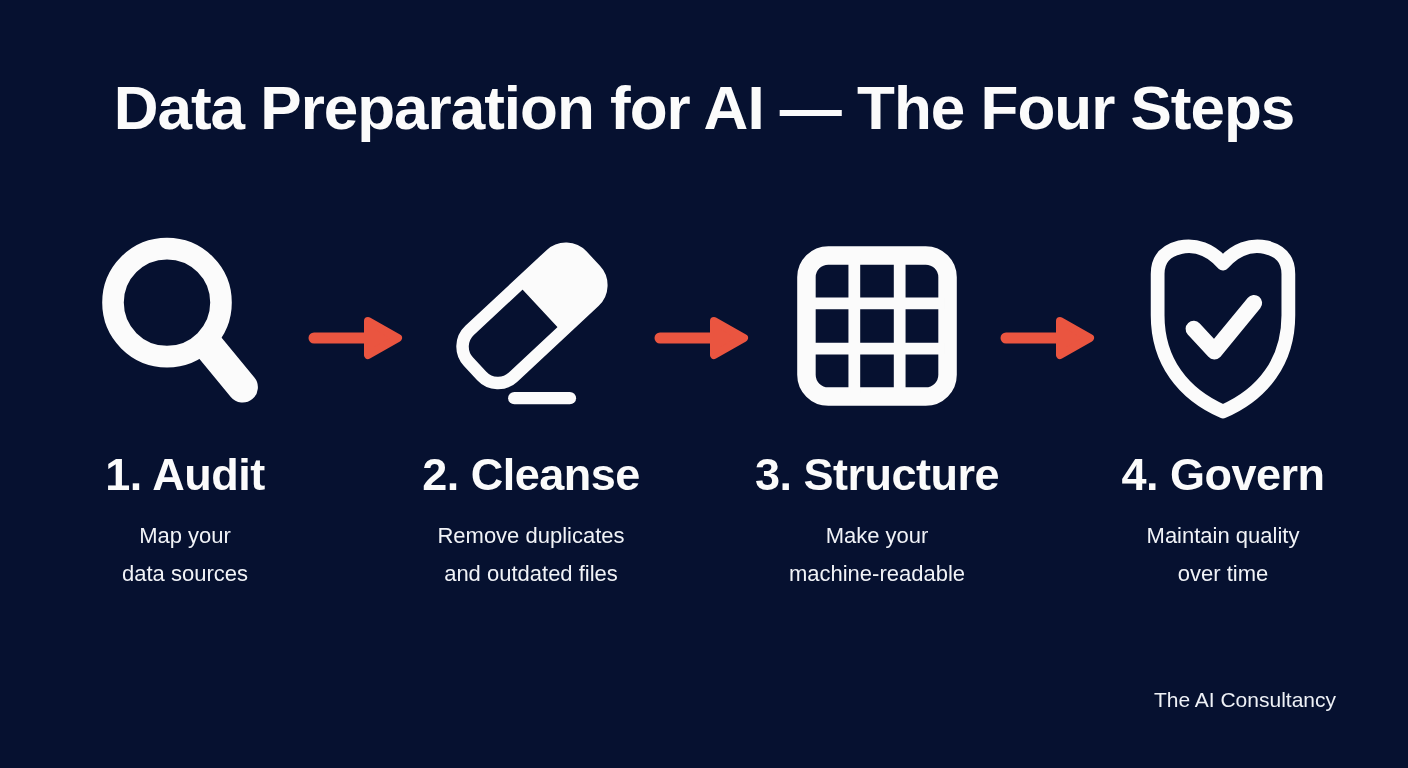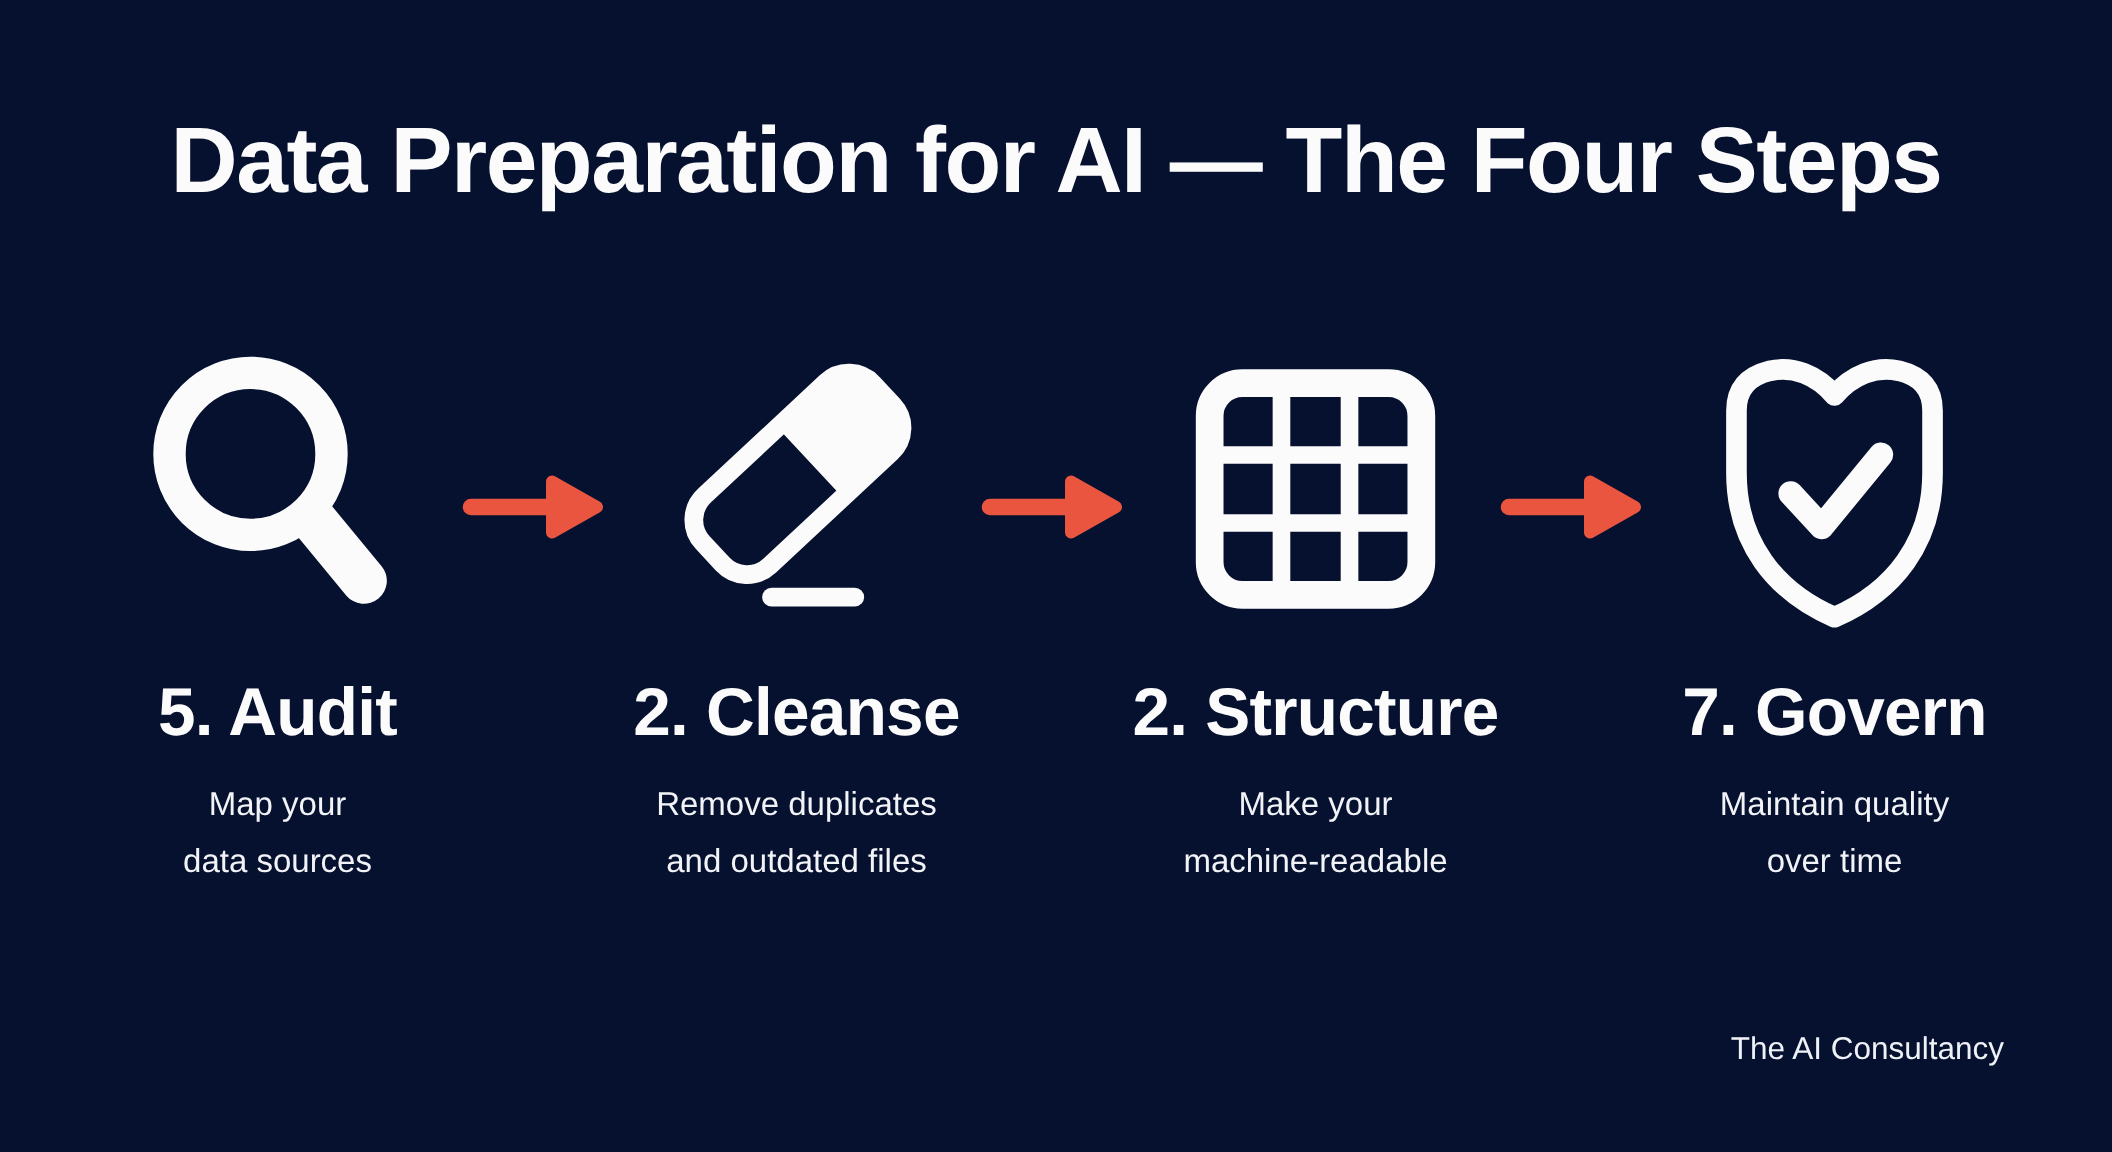--- a/index.html
+++ b/index.html
@@ -91,21 +91,21 @@
 
   <div class="steps-row">
 
     <div class="step">
       <div class="icon-box">
         <svg width="180" height="180" viewBox="0 0 100 100">
           <circle class="stroke" cx="40" cy="37" r="30" stroke-width="12"></circle>
           <line class="stroke" x1="63" y1="61" x2="82" y2="84" stroke-width="17" stroke-linecap="round"></line>
         </svg>
       </div>
-      <div class="step-label">5. Audit</div>
+      <div class="step-label">1. Audit</div>
       <div class="step-desc">Map your
 data sources</div>
     </div>
 
     <div class="arrow-slot">
       <svg width="100" height="56" viewBox="0 0 100 56">
         <line class="arrow-stroke" x1="6" y1="28" x2="62" y2="28" stroke-width="11" stroke-linecap="round"></line>
         <path class="arrow-fill" d="M60 11 L90 28 L60 45 Z" stroke-width="8" stroke-linejoin="round"></path>
       </svg>
     </div>
@@ -135,40 +135,40 @@
     <div class="step">
       <div class="icon-box">
         <svg width="168" height="168" viewBox="0 0 100 100">
           <rect class="stroke" x="8" y="8" width="84" height="84" rx="13" stroke-width="11"></rect>
           <line class="stroke" x1="36.5" y1="10" x2="36.5" y2="90" stroke-width="7"></line>
           <line class="stroke" x1="63.5" y1="10" x2="63.5" y2="90" stroke-width="7"></line>
           <line class="stroke" x1="10" y1="36.5" x2="90" y2="36.5" stroke-width="7"></line>
           <line class="stroke" x1="10" y1="63.5" x2="90" y2="63.5" stroke-width="7"></line>
         </svg>
       </div>
-      <div class="step-label">2. Structure</div>
+      <div class="step-label">3. Structure</div>
       <div class="step-desc">Make your
 machine-readable</div>
     </div>
 
     <div class="arrow-slot">
       <svg width="100" height="56" viewBox="0 0 100 56">
         <line class="arrow-stroke" x1="6" y1="28" x2="62" y2="28" stroke-width="11" stroke-linecap="round"></line>
         <path class="arrow-fill" d="M60 11 L90 28 L60 45 Z" stroke-width="8" stroke-linejoin="round"></path>
       </svg>
     </div>
 
     <div class="step">
       <div class="icon-box">
         <svg width="172" height="193" viewBox="0 0 100 112">
           <path class="stroke" stroke-width="8" stroke-linejoin="round" d="M50 20 C 43 12, 34 8.5, 25 10.5 C 17 12.5, 12 17, 12 26 L 12 50 C 12 77, 27 96, 50 106 C 73 96, 88 77, 88 50 L 88 26 C 88 17, 83 12.5, 75 10.5 C 66 8.5, 57 12, 50 20 Z"></path>
           <polyline class="stroke" points="33,58 45,71 68,43" stroke-width="9.5" stroke-linecap="round" stroke-linejoin="round"></polyline>
         </svg>
       </div>
-      <div class="step-label">7. Govern</div>
+      <div class="step-label">4. Govern</div>
       <div class="step-desc">Maintain quality
 over time</div>
     </div>
 
   </div>
 
   <div class="brand-footer">The AI Consultancy</div>
 
 </div>
 

